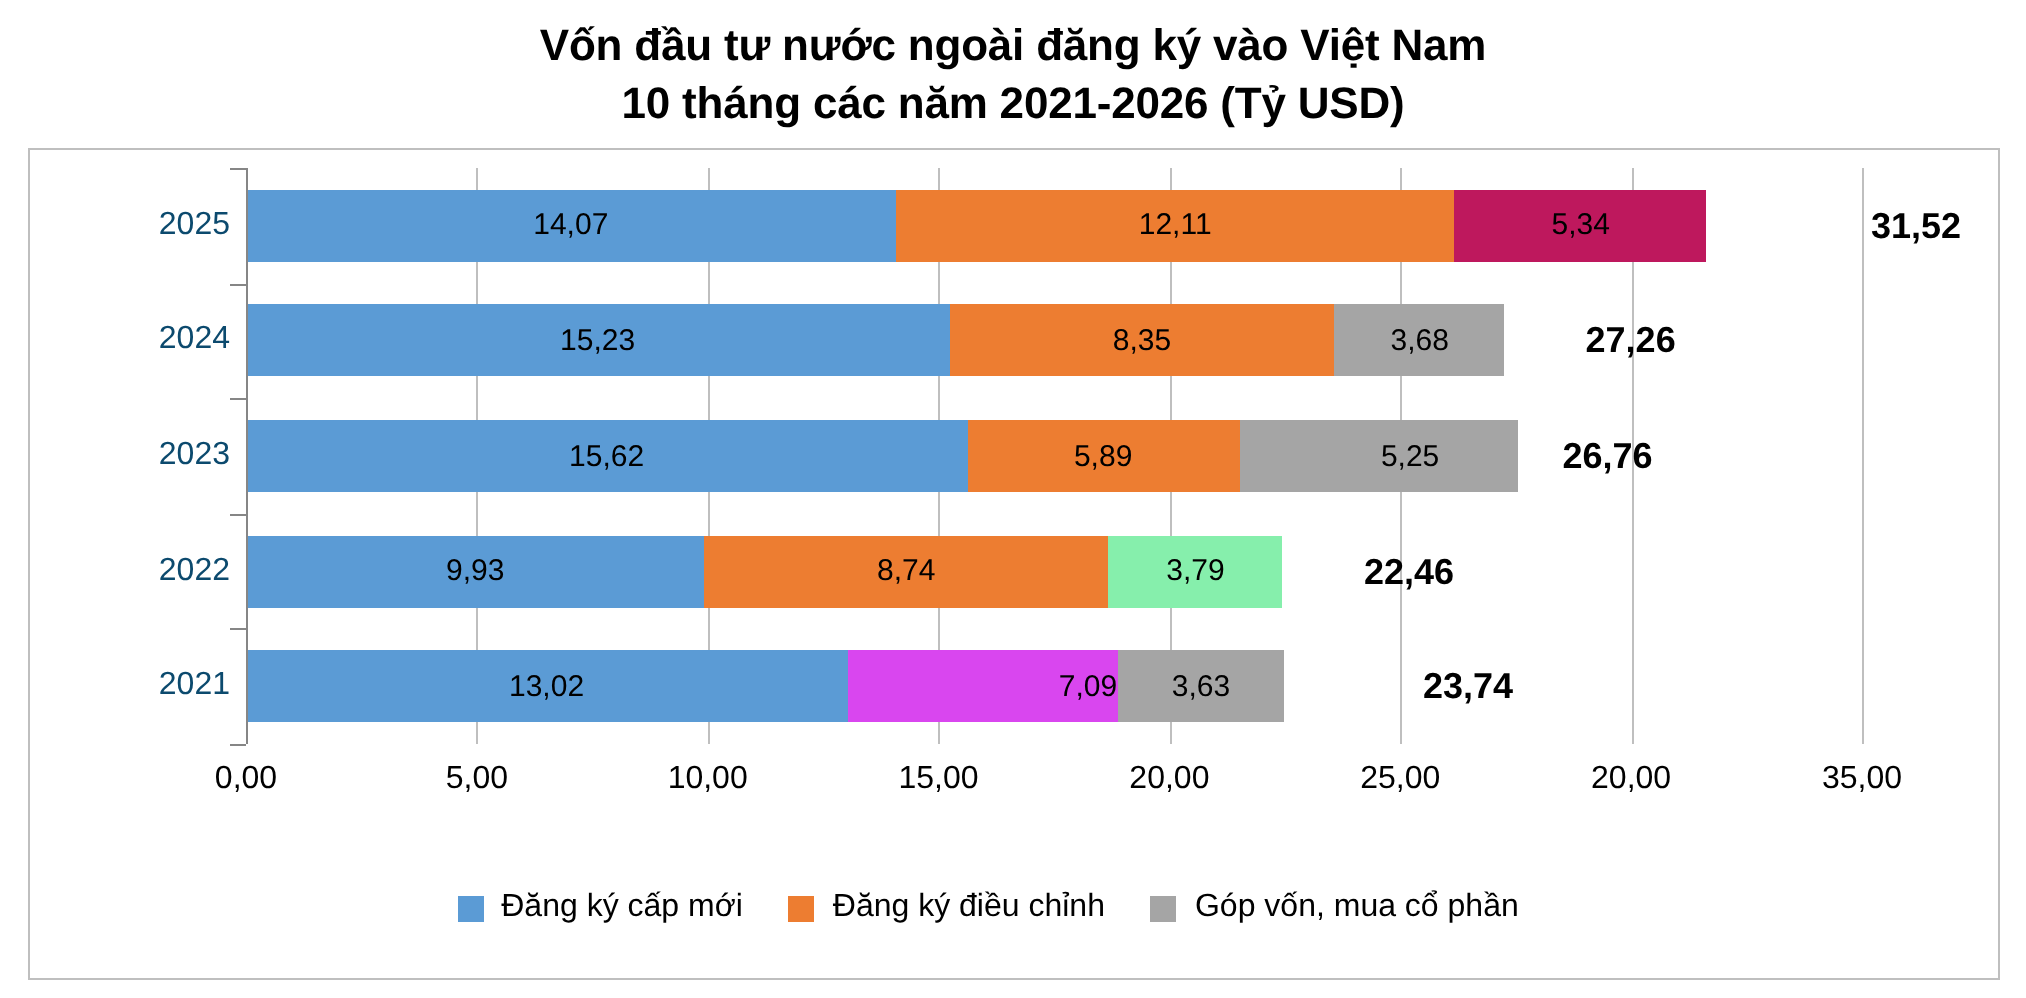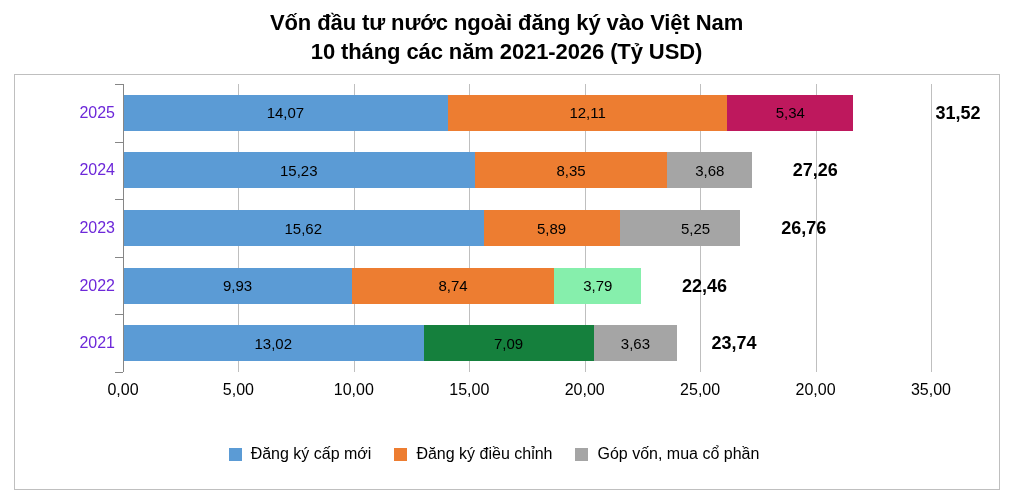--- a/index.html
+++ b/index.html
@@ -96,21 +96,21 @@
     line-height: 1;
   }
 
   
   .cat-label {
     position: absolute;
     right: 0;
     width: 86px;
     text-align: right;
     font-size: 16px;
-    color: #6d28d9;
+    color: #0c4a6e;
     line-height: 1;
   }
   .cat-wrap {
     position: absolute;
     left: 14px;
     width: 101px;
     height: 36px;
     display: flex;
     align-items: center;
     z-index: 3;
@@ -236,21 +236,21 @@
       <div class="cat-wrap" style="top: 210px;">
         <div class="cat-label">2023</div>
       </div>
       <div class="bar-row" style="top: 210px;">
         <div class="seg" style="width: 360.599px; background: rgb(91, 155, 213);">
           <span class="seg-label">15,62</span>
         </div>
         <div class="seg" style="width: 135.975px; background: rgb(237, 125, 49);">
           <span class="seg-label">5,89</span>
         </div>
-        <div class="seg" style="width: 120px; background: rgb(165, 165, 165); padding-left: 32px;">
+        <div class="seg" style="width: 139px; background: rgb(165, 165, 165); padding-left: 32px;">
           <span class="seg-label">5,25</span>
         </div>
       </div>
       <div class="total-label" style="left: 758.774px; top: 219px;">26,76</div>
       <div class="cat-wrap" style="top: 267.6px;">
         <div class="cat-label">2022</div>
       </div>
       <div class="bar-row" style="top: 267.6px;">
         <div class="seg" style="width: 229.241px; background: rgb(91, 155, 213);">
           <span class="seg-label">9,93</span>
@@ -263,21 +263,21 @@
         </div>
       </div>
       <div class="total-label" style="left: 659.505px; top: 276.6px;">22,46</div>
       <div class="cat-wrap" style="top: 325.2px;">
         <div class="cat-label">2021</div>
       </div>
       <div class="bar-row" style="top: 325.2px;">
         <div class="seg" style="width: 300.576px; background: rgb(91, 155, 213);">
           <span class="seg-label">13,02</span>
         </div>
-        <div class="seg" style="width: 170px; background: #15803d;">
+        <div class="seg" style="width: 135px; background: #d946ef; justify-content: flex-end;">
           <span class="seg-label">7,09</span>
         </div>
         <div class="seg" style="width: 83.8011px; background: rgb(165, 165, 165);">
           <span class="seg-label">3,63</span>
         </div>
       </div>
       <div class="total-label" style="left: 689.055px; top: 334.2px;">23,74</div>
     </div>
 
   <div class="legend" id="legend-host">

